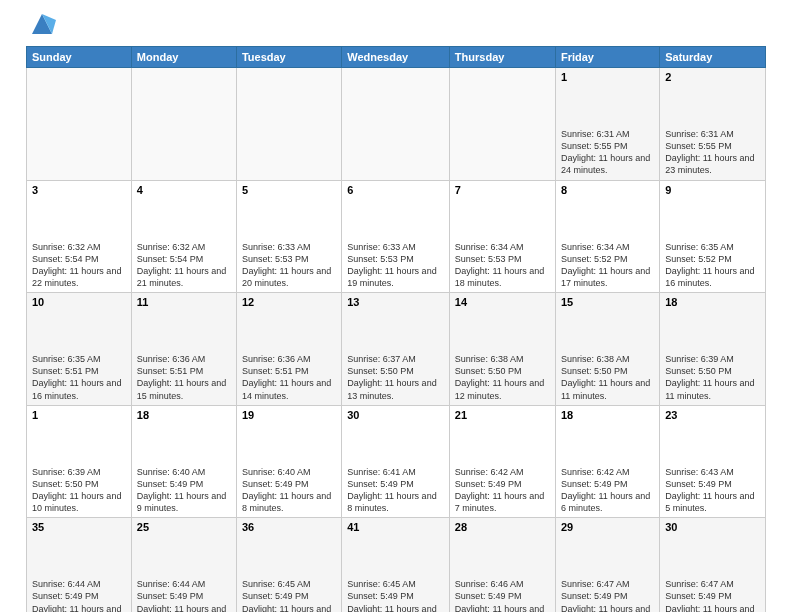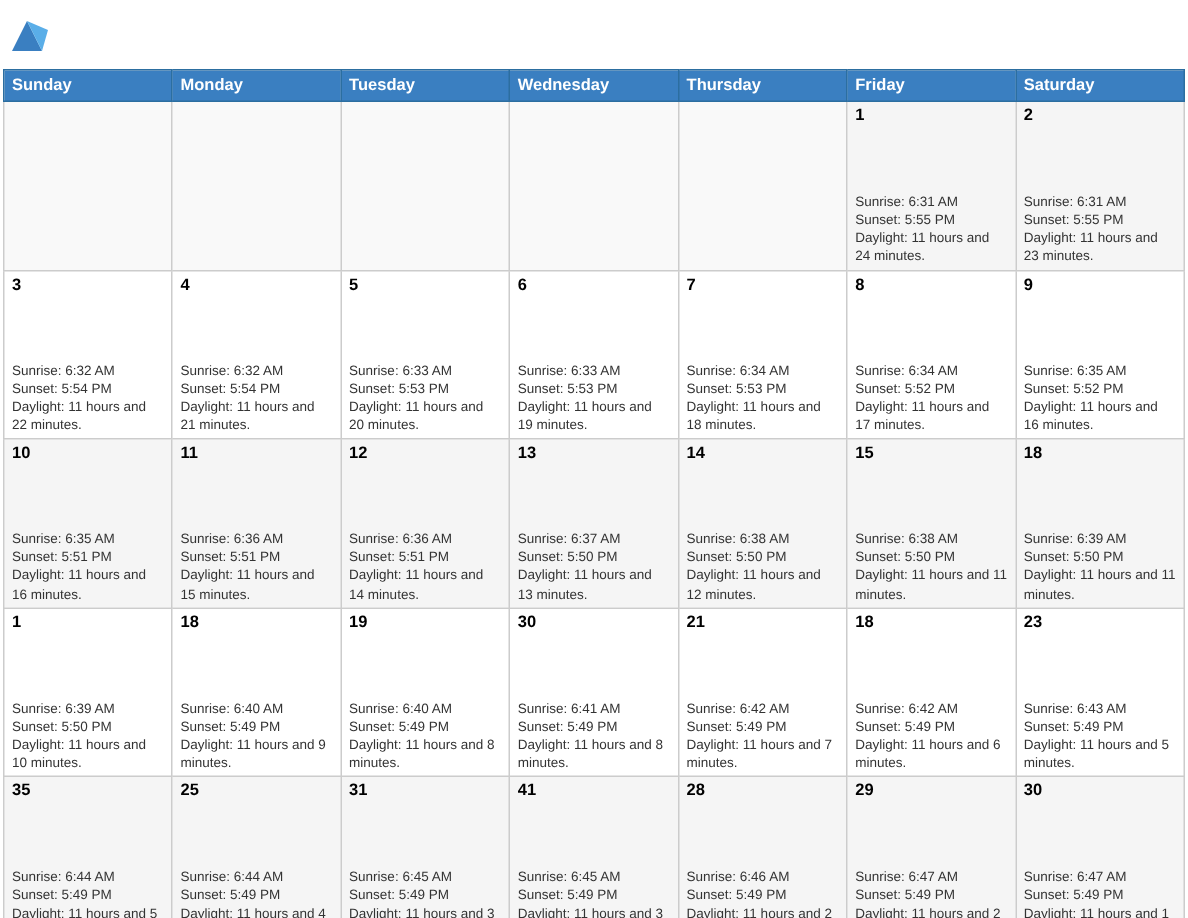--- a/index.html
+++ b/index.html
@@ -6,21 +6,21 @@
     body {
       width: 792px;
       height: 612px;
       font-family: Arial, sans-serif;
       background: #fff;
       overflow: hidden;
     }
     .page {
       width: 792px;
       height: 612px;
-      padding: 10px 2px;
+      padding: 10px 26px;
     }
     .header {
       display: flex;
       justify-content: space-between;
       align-items: flex-start;
       margin-bottom: 8px;
     }
     .logo {
       display: flex;
       align-items: center;
@@ -239,21 +239,21 @@
         <tr>
           <td>
             <span class="day-num">35</span>
             <div class="day-info">Sunrise: 6:44 AM<br>Sunset: 5:49 PM<br>Daylight: 11 hours and 5 minutes.</div>
           </td>
           <td>
             <span class="day-num">25</span>
             <div class="day-info">Sunrise: 6:44 AM<br>Sunset: 5:49 PM<br>Daylight: 11 hours and 4 minutes.</div>
           </td>
           <td>
-            <span class="day-num">31</span>
+            <span class="day-num">36</span>
             <div class="day-info">Sunrise: 6:45 AM<br>Sunset: 5:49 PM<br>Daylight: 11 hours and 3 minutes.</div>
           </td>
           <td>
             <span class="day-num">41</span>
             <div class="day-info">Sunrise: 6:45 AM<br>Sunset: 5:49 PM<br>Daylight: 11 hours and 3 minutes.</div>
           </td>
           <td>
             <span class="day-num">28</span>
             <div class="day-info">Sunrise: 6:46 AM<br>Sunset: 5:49 PM<br>Daylight: 11 hours and 2 minutes.</div>
           </td>

